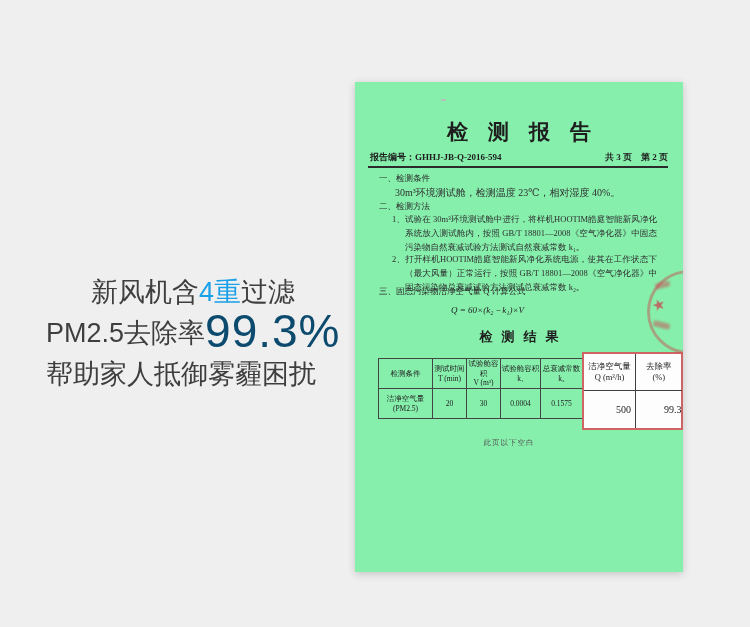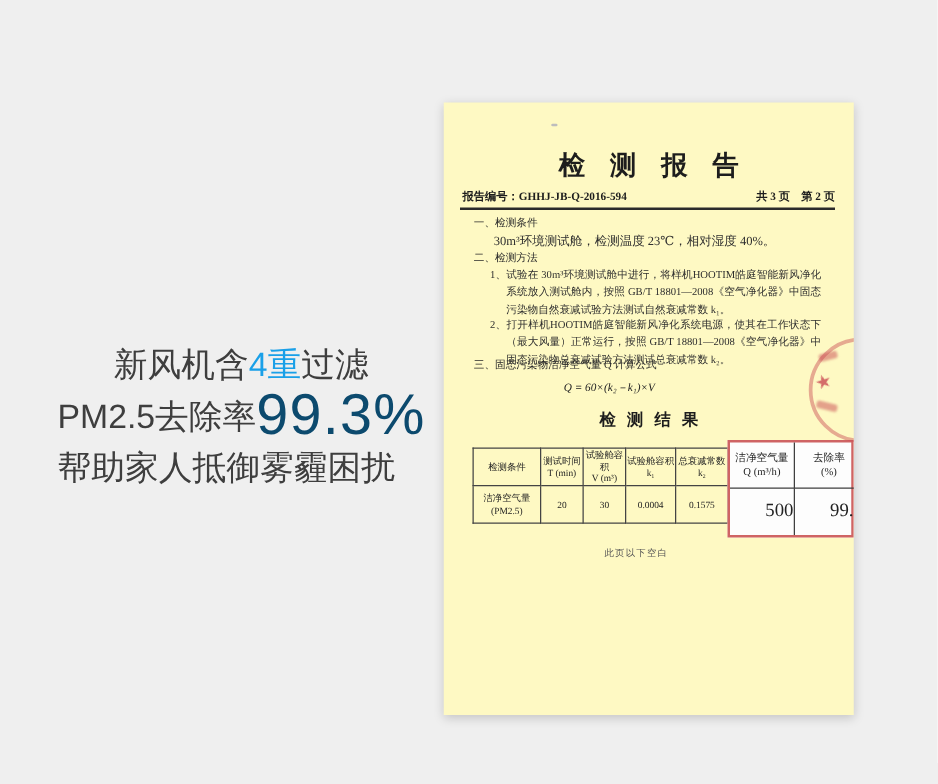--- a/index.html
+++ b/index.html
@@ -11,21 +11,21 @@
   
   .left-copy { position:absolute; left:46px; top:276px; color:#3e3e3e; white-space:nowrap; }
   .copy-line1 { font-size:27px; line-height:33px;margin-left:45px; }
   .copy-line2 { font-size:27px; line-height:44px; }
   .copy-line3 { font-size:27px; line-height:38px; }
   .accent { color:#1aa0e8; }
   .accent-big { color:#0c4a6e; font-size:46px; vertical-align:-5px; letter-spacing:1px; }
 
   
   .paper { position:absolute; left:355px; top:82px; width:328px; height:490px;
-           background:#fef9c3; box-shadow:0 2px 8px rgba(0,0,0,.18);
+           background:#86efac; box-shadow:0 2px 8px rgba(0,0,0,.18);
            overflow:hidden; font-family:"Liberation Serif","DejaVu Serif",serif; color:#2e2e2e; }
   .speckle { position:absolute; left:86px; top:17px; width:5px; height:2px; background:#bdbdbd; border-radius:1px; }
 
   .doc-title { position:absolute; top:36px; left:0; right:0; text-align:center; }
   .doc-title span { font-size:21px; font-weight:bold; letter-spacing:20px; margin-right:-20px; color:#1d1d1d; }
 
   .doc-meta { position:absolute; top:69px; left:15px; right:15px; display:flex; justify-content:space-between;
               font-size:9px; font-weight:bold; color:#1d1d1d; }
   .doc-rule { position:absolute; top:84px; left:13px; right:15px; border-top:2px solid #2b2b2b; }
 
@@ -50,21 +50,21 @@
   .rtable tr { height:30px; }
   .c0{width:54px}.c1{width:34px}.c2{width:34px}.c3{width:40px}.c4{width:42px}
 
   
   .hl-box { position:absolute; left:227px; top:270px; width:101px; height:78px;
             border:2.5px solid #cf6464; background:#fdfdfd;
             display:grid; grid-template-columns:52px 1fr; grid-template-rows:37px 1fr; }
   .hl-cell { display:flex; align-items:center; justify-content:center; text-align:center;
              white-space:pre-line; color:#222; }
   .hl-hd { font-size:8.5px; line-height:11px; border-bottom:1px solid #3f3f3f; }
-  .hl-val { font-size:15px;padding-left:28px; }
+  .hl-val { font-size:10px;padding-left:28px; }
   .hl-col1 { border-right:1px solid #3f3f3f; }
 
   .footer-note { position:absolute; top:356px; left:0; right:20px; text-align:center;
                  font-size:7.5px; letter-spacing:1px; color:#555; }
 
   
   .stamp-circle { position:absolute; left:292px; top:188px; width:84px; height:84px;
                   border:3px solid rgba(201,74,82,.45); border-radius:50%; }
   .stamp-star { position:absolute; left:297px; top:214px; color:rgba(201,74,82,.8);
                 font-size:15px; transform:rotate(-18deg); filter:blur(.4px); }

